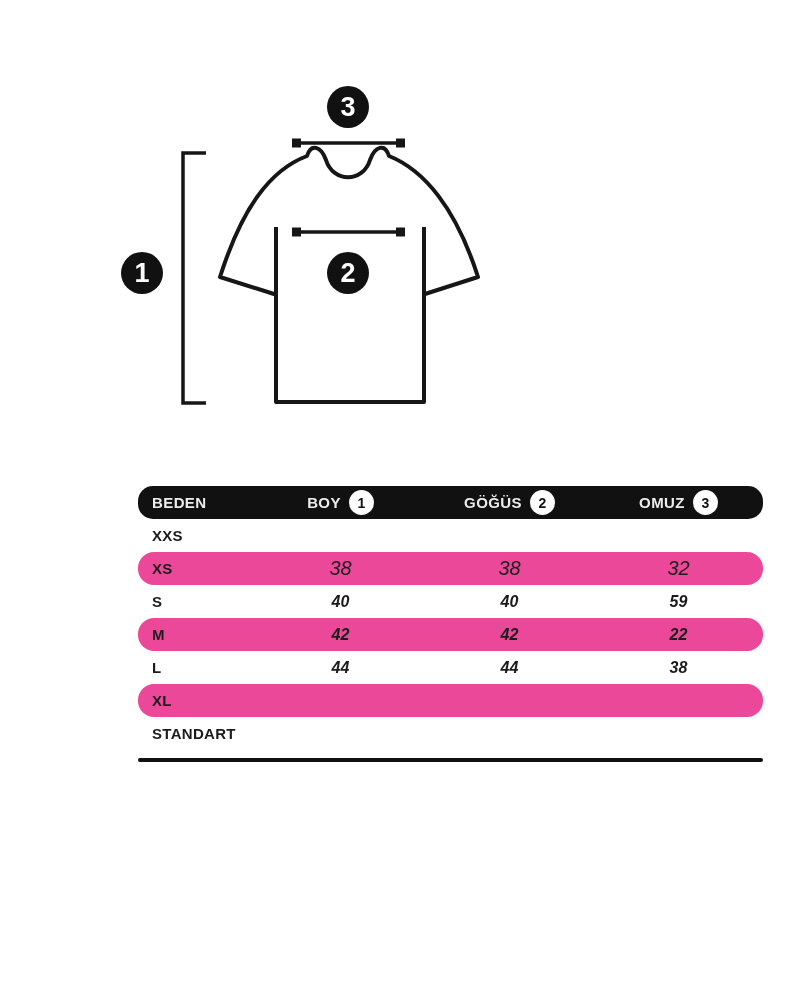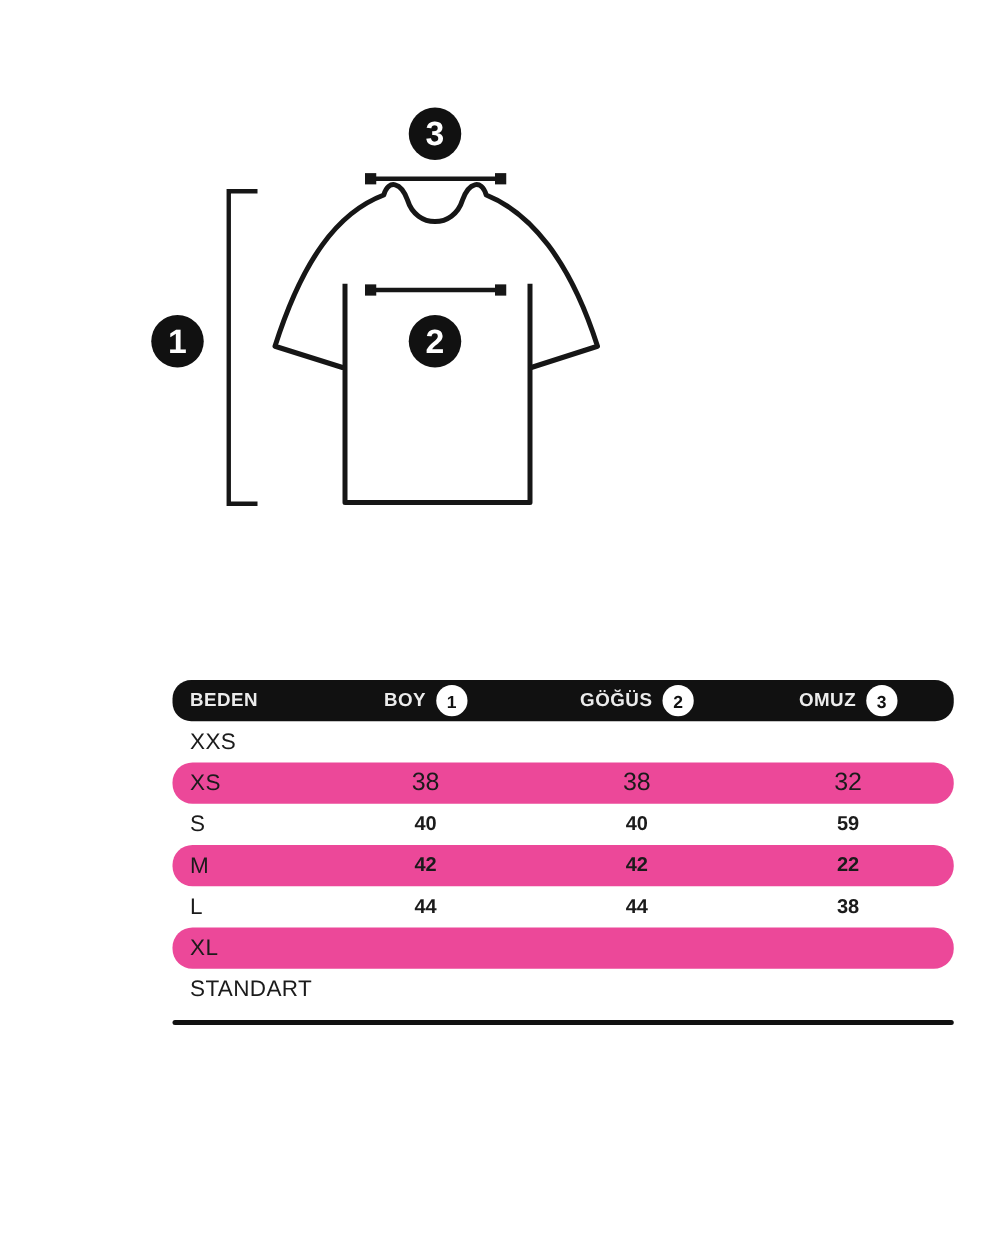--- a/index.html
+++ b/index.html
@@ -3,35 +3,35 @@
 <meta charset="utf-8">
 <style>
   html,body{margin:0;padding:0;background:#ffffff;}
   #page{position:relative;width:800px;height:1000px;background:#ffffff;overflow:hidden;
         font-family:"Liberation Sans", sans-serif;color:#1b1b1b;}
 
   
   #diagram{position:absolute;left:0;top:0;}
 
   
-  #size-table{position:absolute;left:138px;top:544px;width:625px;}
+  #size-table{position:absolute;left:138px;top:486px;width:625px;}
   .thead{display:grid;grid-template-columns:118px 1fr 1fr 1fr;align-items:center;
          height:33px;background:#111111;border-radius:15px;color:#ececec;
          font-size:15px;font-weight:700;letter-spacing:.4px;}
   .thead .hcell{display:flex;align-items:center;gap:8px;justify-self:center;}
   .thead .hcell.first{justify-self:start;padding-left:14px;}
   .hbadge{width:25px;height:25px;border-radius:50%;background:#ffffff;color:#111111;
           display:flex;align-items:center;justify-content:center;
           font-size:14px;font-weight:700;letter-spacing:0;}
   #size-table-rows{margin-top:0;}
   .trow{display:grid;grid-template-columns:118px 1fr 1fr 1fr;align-items:center;
         height:33px;border-radius:16px;}
   .trow.striped{background:#ec4899;}
-  .cell.size{padding-left:14px;font-weight:400;font-size:18px;letter-spacing:.3px;}
-  .cell.val{justify-self:center;font-weight:700;font-size:16px;}
+  .cell.size{padding-left:14px;font-weight:700;font-size:15px;letter-spacing:.3px;}
+  .cell.val{justify-self:center;font-weight:700;font-size:16px;font-style:italic;}
   .trow.lg .cell.val{font-size:20px;font-weight:500;}
   .bottom-rule{margin-top:8px;height:4px;background:#111111;border-radius:2px;}
 </style>
 </head>
 <body>
 
 <div id="page">
 
   <svg id="diagram" width="800" height="470" viewBox="0 0 800 470">
 

